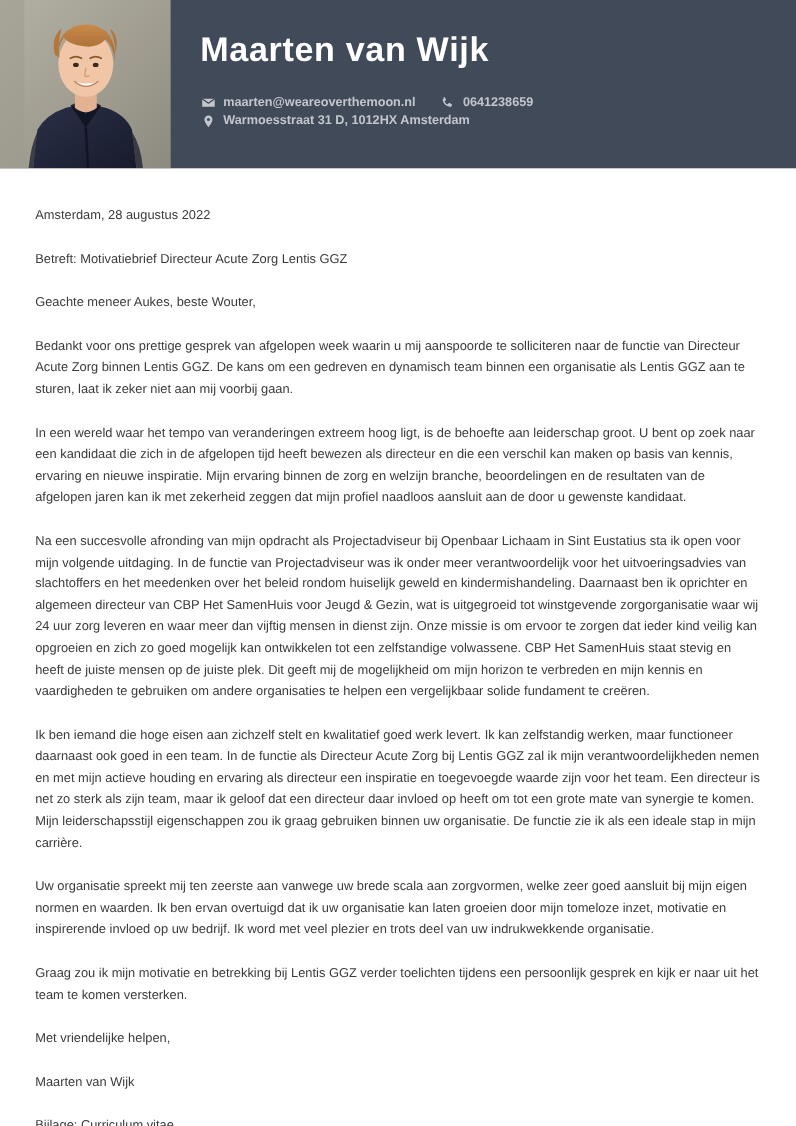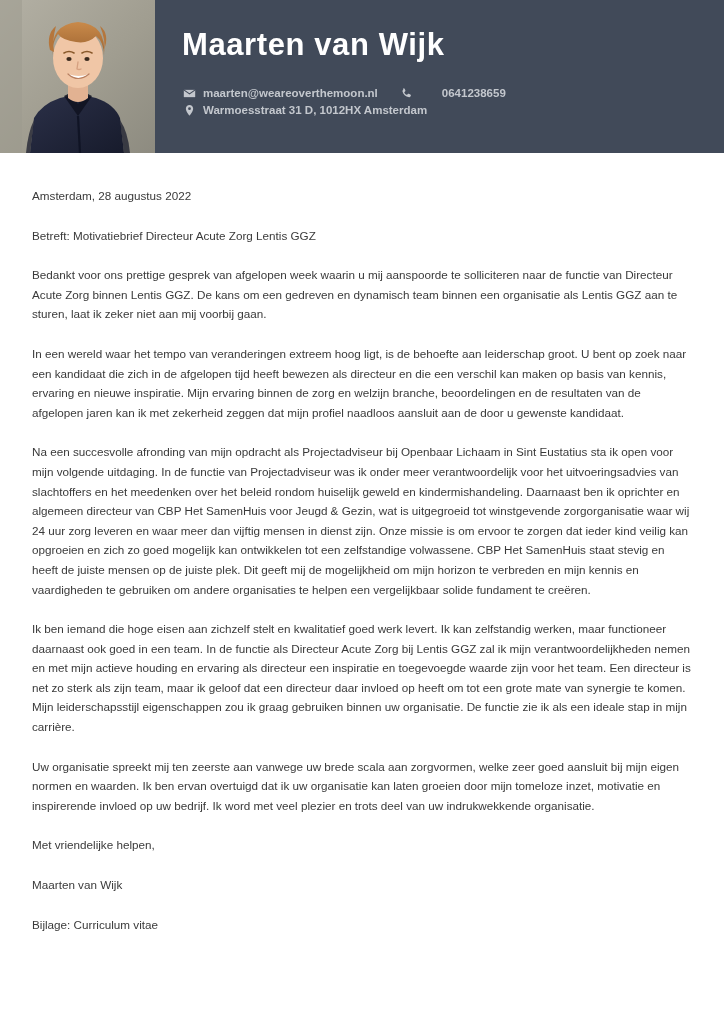--- a/index.html
+++ b/index.html
@@ -72,21 +72,21 @@
   }
   .contact-row {
     display: flex;
     align-items: center;
     white-space: nowrap;
   }
   .contact-item {
     display: flex;
     align-items: center;
   }
-  .contact-item + .contact-item { margin-left: 22px; gap: 21px; }
+  .contact-item + .contact-item { margin-left: 22px; }
   .c-icon {
     display: inline-flex;
     align-items: center;
     justify-content: center;
     width: 14px;
     height: 14px;
     margin-right: 7px;
     flex: 0 0 14px;
   }
   .c-icon svg { display: block; fill: #c3c7cd; }
@@ -200,23 +200,25 @@
           </span>
         </div>
 
       </div>
     </div>
   </div>
 
   <div class="letter">
     <p>Amsterdam, 28 augustus 2022</p>
     <p>Betreft: Motivatiebrief Directeur Acute Zorg Lentis GGZ</p>
+    <p>Geachte meneer Aukes, beste Wouter,</p>
     <p>Bedankt voor ons prettige gesprek van afgelopen week waarin u mij aanspoorde te solliciteren naar de functie van Directeur Acute Zorg binnen Lentis GGZ. De kans om een gedreven en dynamisch team binnen een organisatie als Lentis GGZ aan te sturen, laat ik zeker niet aan mij voorbij gaan.</p>
     <p>In een wereld waar het tempo van veranderingen extreem hoog ligt, is de behoefte aan leiderschap groot. U bent op zoek naar een kandidaat die zich in de afgelopen tijd heeft bewezen als directeur en die een verschil kan maken op basis van kennis, ervaring en nieuwe inspiratie. Mijn ervaring binnen de zorg en welzijn branche, beoordelingen en de resultaten van de afgelopen jaren kan ik met zekerheid zeggen dat mijn profiel naadloos aansluit aan de door u gewenste kandidaat.</p>
     <p>Na een succesvolle afronding van mijn opdracht als Projectadviseur bij Openbaar Lichaam in Sint Eustatius sta ik open voor mijn volgende uitdaging. In de functie van Projectadviseur was ik onder meer verantwoordelijk voor het uitvoeringsadvies van slachtoffers en het meedenken over het beleid rondom huiselijk geweld en kindermishandeling. Daarnaast ben ik oprichter en algemeen directeur van CBP Het SamenHuis voor Jeugd &amp; Gezin, wat is uitgegroeid tot winstgevende zorgorganisatie waar wij 24 uur zorg leveren en waar meer dan vijftig mensen in dienst zijn. Onze missie is om ervoor te zorgen dat ieder kind veilig kan opgroeien en zich zo goed mogelijk kan ontwikkelen tot een zelfstandige volwassene. CBP Het SamenHuis staat stevig en heeft de juiste mensen op de juiste plek. Dit geeft mij de mogelijkheid om mijn horizon te verbreden en mijn kennis en vaardigheden te gebruiken om andere organisaties te helpen een vergelijkbaar solide fundament te creëren.</p>
     <p>Ik ben iemand die hoge eisen aan zichzelf stelt en kwalitatief goed werk levert. Ik kan zelfstandig werken, maar functioneer daarnaast ook goed in een team. In de functie als Directeur Acute Zorg bij Lentis GGZ zal ik mijn verantwoordelijkheden nemen en met mijn actieve houding en ervaring als directeur een inspiratie en toegevoegde waarde zijn voor het team. Een directeur is net zo sterk als zijn team, maar ik geloof dat een directeur daar invloed op heeft om tot een grote mate van synergie te komen. Mijn leiderschapsstijl eigenschappen zou ik graag gebruiken binnen uw organisatie. De functie zie ik als een ideale stap in mijn carrière.</p>
     <p>Uw organisatie spreekt mij ten zeerste aan vanwege uw brede scala aan zorgvormen, welke zeer goed aansluit bij mijn eigen normen en waarden. Ik ben ervan overtuigd dat ik uw organisatie kan laten groeien door mijn tomeloze inzet, motivatie en inspirerende invloed op uw bedrijf. Ik word met veel plezier en trots deel van uw indrukwekkende organisatie.</p>
+    <p>Graag zou ik mijn motivatie en betrekking bij Lentis GGZ verder toelichten tijdens een persoonlijk gesprek en kijk er naar uit het team te komen versterken.</p>
     <p>Met vriendelijke helpen,</p>
     <p>Maarten van Wijk</p>
     <p>Bijlage: Curriculum vitae</p>
   </div>
 
 </div>
 
 </body></html>

